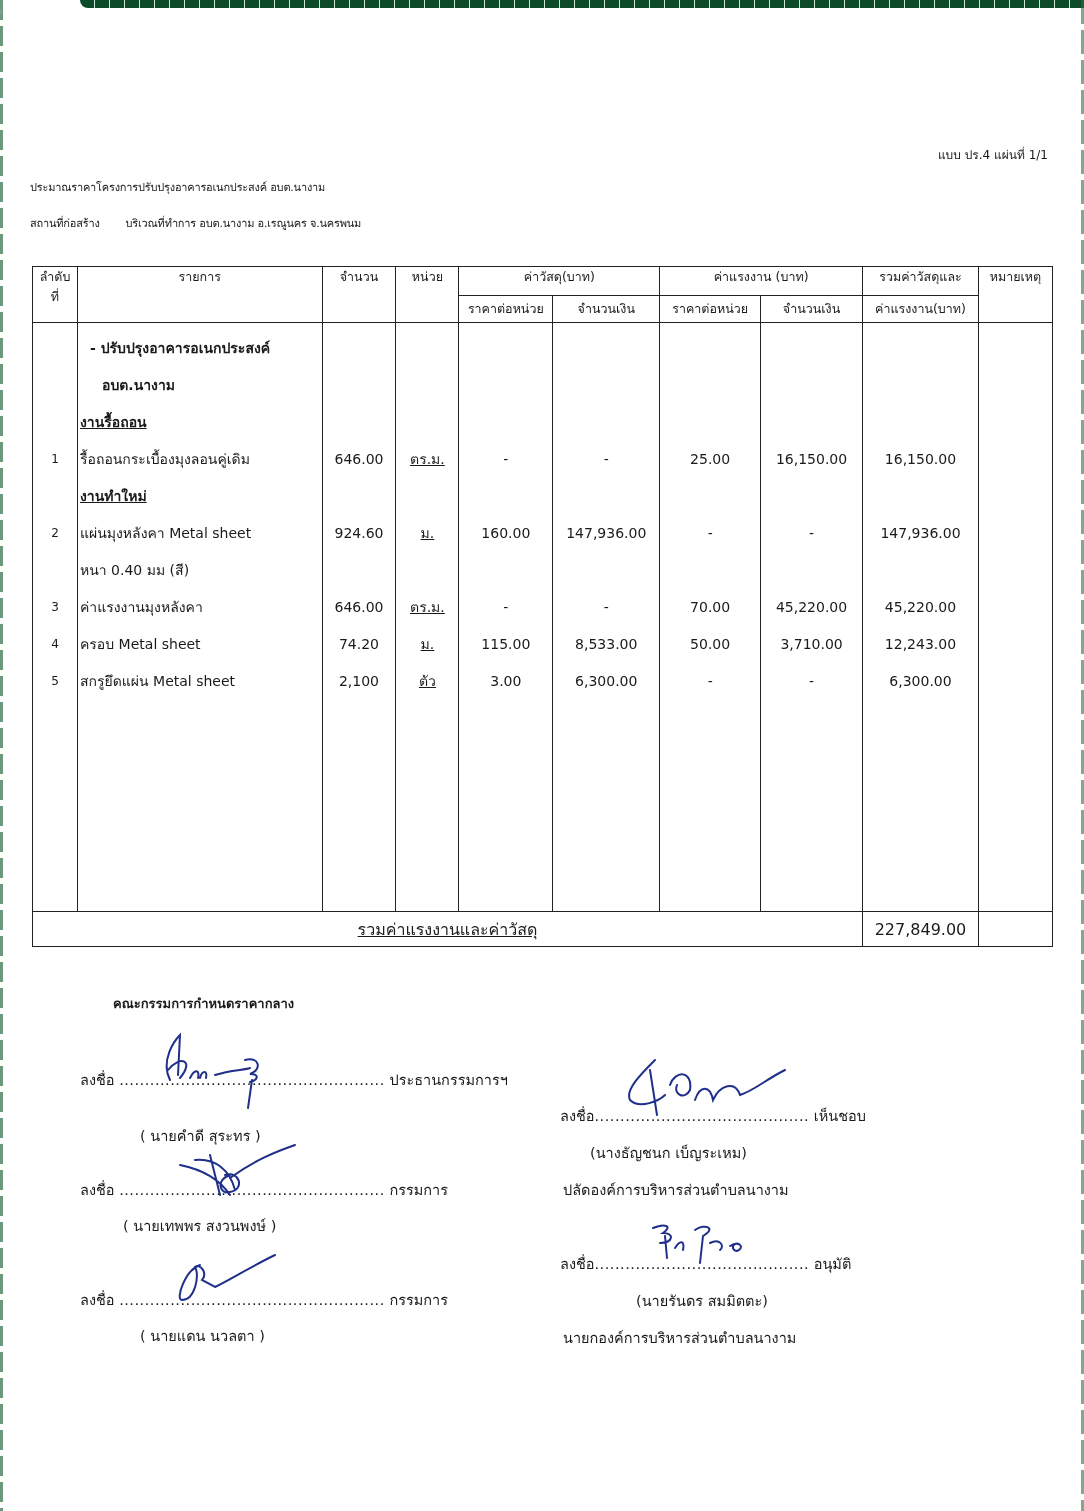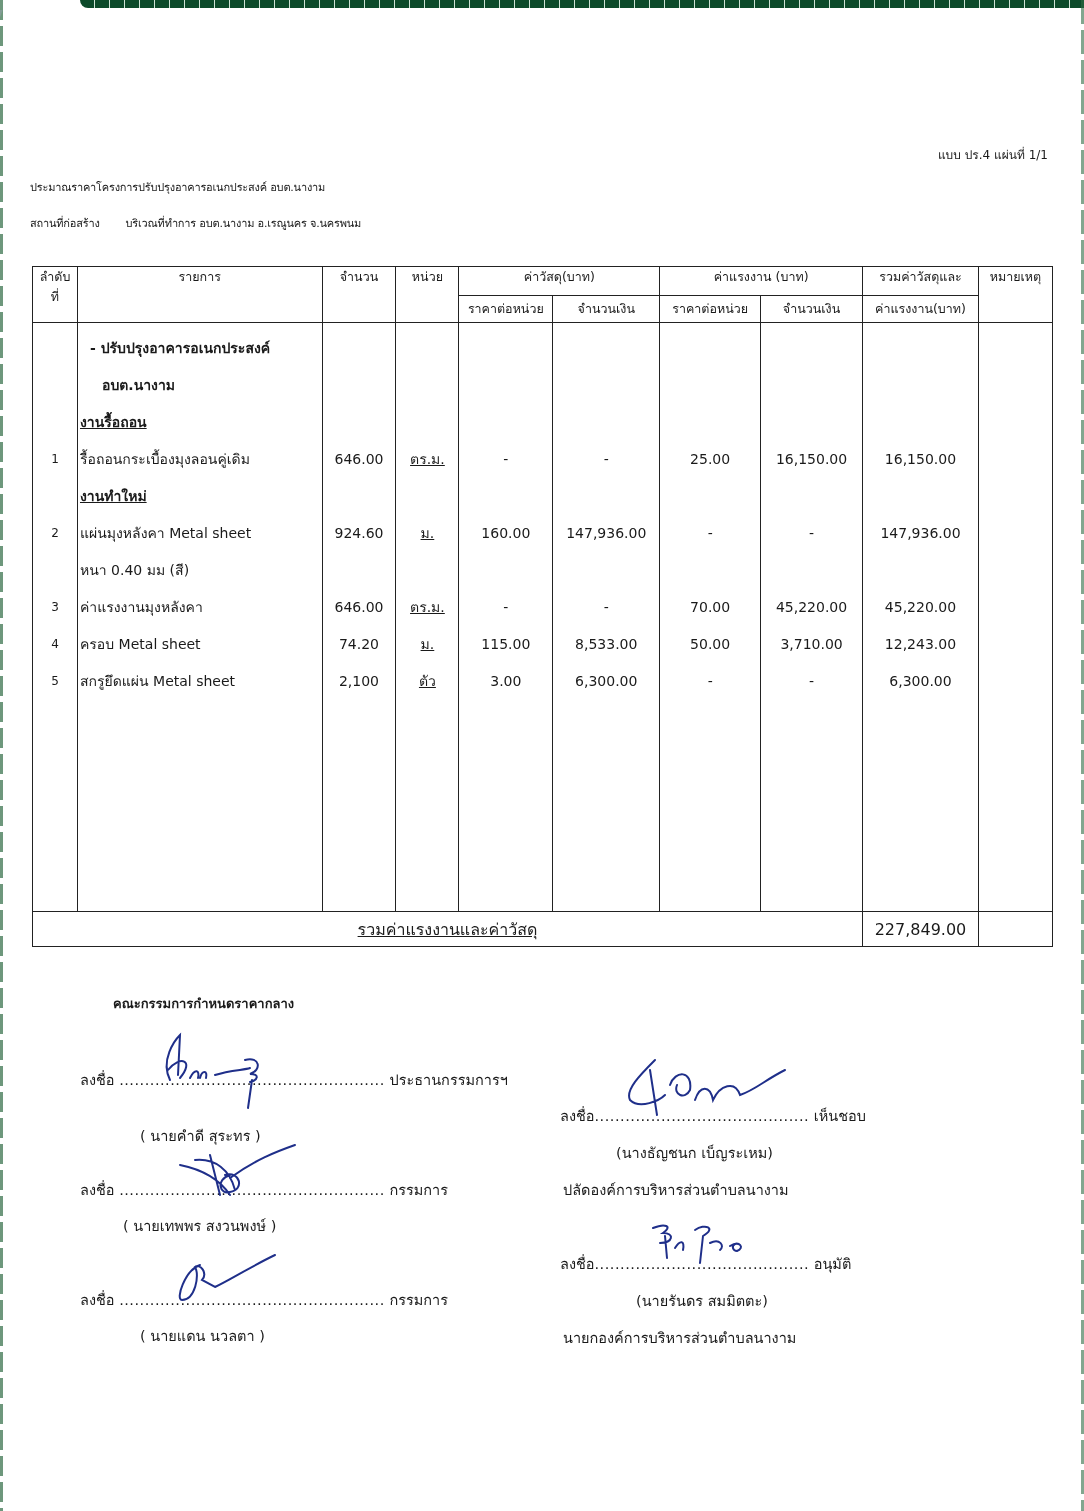--- a/index.html
+++ b/index.html
@@ -288,21 +288,21 @@
   <span>ลงชื่อ</span> <span class="dots">....................................................</span> <span>กรรมการ</span>
 </div>
 <div class="sig-name" style="left:140px; top:1324px;">( นายแดน  นวลตา )</div>
 <svg class="signature" style="left:170px; top:1245px;" width="110" height="60">
   <path d="M30 20 C15 25, 5 55, 12 55 C25 55, 30 30, 25 22 C30 18, 38 28, 32 35 L45 42 C60 35, 80 22, 105 10"></path>
 </svg>
 
 <div class="sig-row" style="left:560px; top:1104px;">
   <span>ลงชื่อ</span><span class="dots">..........................................</span> <span>เห็นชอบ</span>
 </div>
-<div class="sig-name" style="left:616px; top:1141px;">(นางธัญชนก  เบ็ญระเหม)</div>
+<div class="sig-name" style="left:590px; top:1141px;">(นางธัญชนก  เบ็ญระเหม)</div>
 <div class="sig-name" style="left:563px; top:1178px;">ปลัดองค์การบริหารส่วนตำบลนางาม</div>
 <svg class="signature" style="left:615px; top:1055px;" width="190" height="65">
   <path d="M40 5 C25 20, 10 35, 15 45 C25 55, 45 45, 50 40 M35 15 L42 60 M55 30 C60 15, 78 15, 75 35 C70 45, 58 40, 62 30 M80 45 C85 30, 95 30, 98 45 C105 30, 120 25, 125 40 C140 35, 150 25, 170 15"></path>
 </svg>
 
 <div class="sig-row" style="left:560px; top:1252px;">
   <span>ลงชื่อ</span><span class="dots">..........................................</span> <span>อนุมัติ</span>
 </div>
 <div class="sig-name" style="left:636px; top:1289px;">(นายรันดร  สมมิตตะ)</div>
 <div class="sig-name" style="left:563px; top:1326px;">นายกองค์การบริหารส่วนตำบลนางาม</div>

